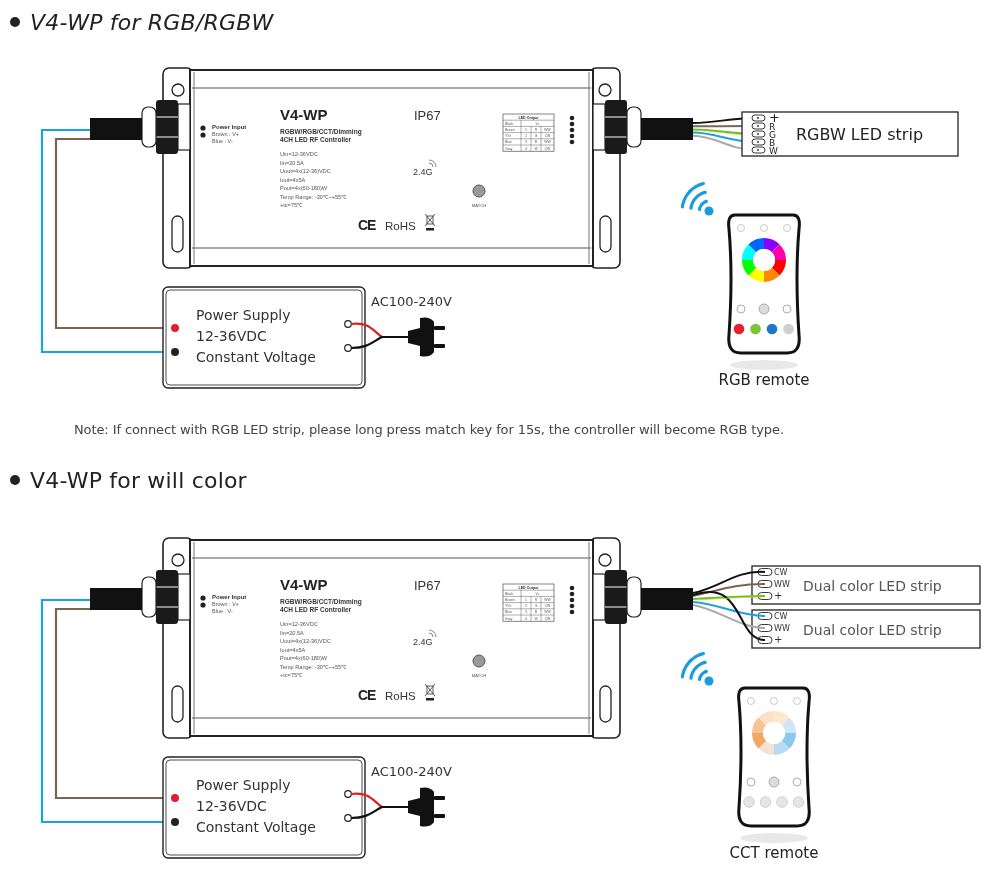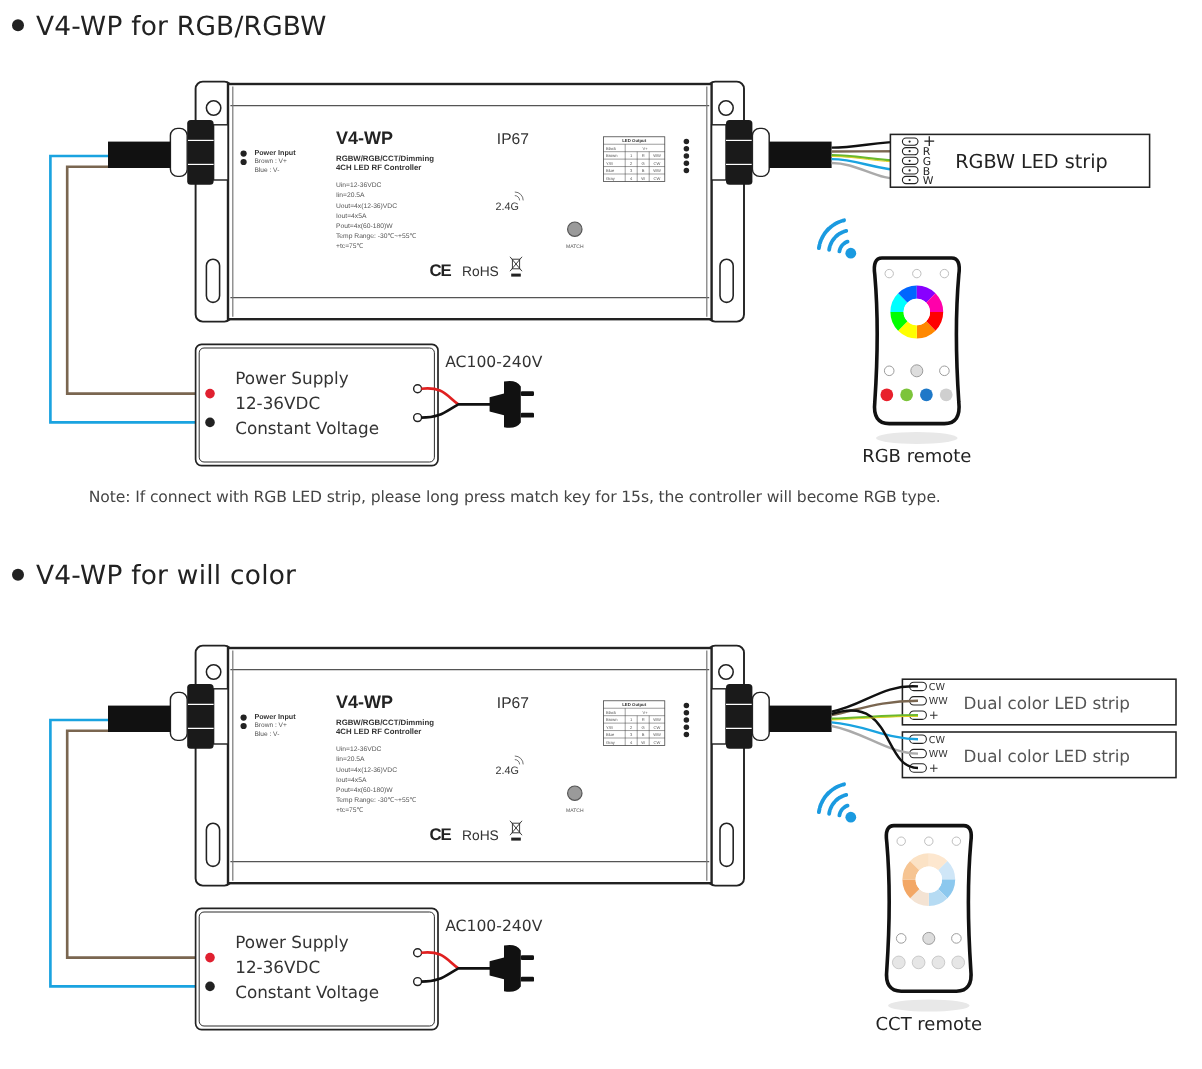--- a/index.html
+++ b/index.html
@@ -4,26 +4,26 @@
 <style>
   html, body { margin: 0; padding: 0; background: #ffffff; }
   body { width: 1002px; height: 891px; position: relative; overflow: hidden;
          font-family: "DejaVu Sans", sans-serif; color: #222; }
   .abs { position: absolute; }
   .section-title { position: absolute; left: 10px; font-size: 22px; color: #222; white-space: nowrap; letter-spacing: 0.2px; }
   .section-title .bullet { display: inline-block; width: 10px; height: 10px; border-radius: 50%; background: #222; margin-right: 10px; vertical-align: middle; position: relative; top: -2px; }
   svg { position: absolute; left: 0; top: 0; }
   .svgtext { font-family: "Liberation Sans", sans-serif; }
   .label-round { font-family: "DejaVu Sans", sans-serif; }
-  .note { position: absolute; left: 74px; top: 407px; font-size: 13px; color: #444; white-space: nowrap; font-family: "DejaVu Sans", sans-serif; letter-spacing: -0.1px; }
+  .note { position: absolute; left: 74px; top: 422px; font-size: 13px; color: #444; white-space: nowrap; font-family: "DejaVu Sans", sans-serif; letter-spacing: -0.1px; }
 </style>
 </head>
 <body>
 
-<div class="section-title" style="top:10px;">
+<div class="section-title" style="top:10px;font-style:italic;">
   <span class="bullet"></span><span>V4-WP for RGB/RGBW</span>
 </div>
 
 <div class="section-title" style="top:468px;">
   <span class="bullet"></span><span>V4-WP for will color</span>
 </div>
 
 <div class="note">Note: If connect with RGB LED strip, please long press match key for 15s, the controller will become RGB type.</div>
 
 <div id="diagram-0" class="abs" style="left:0;top:0;width:1002px;height:440px;">

